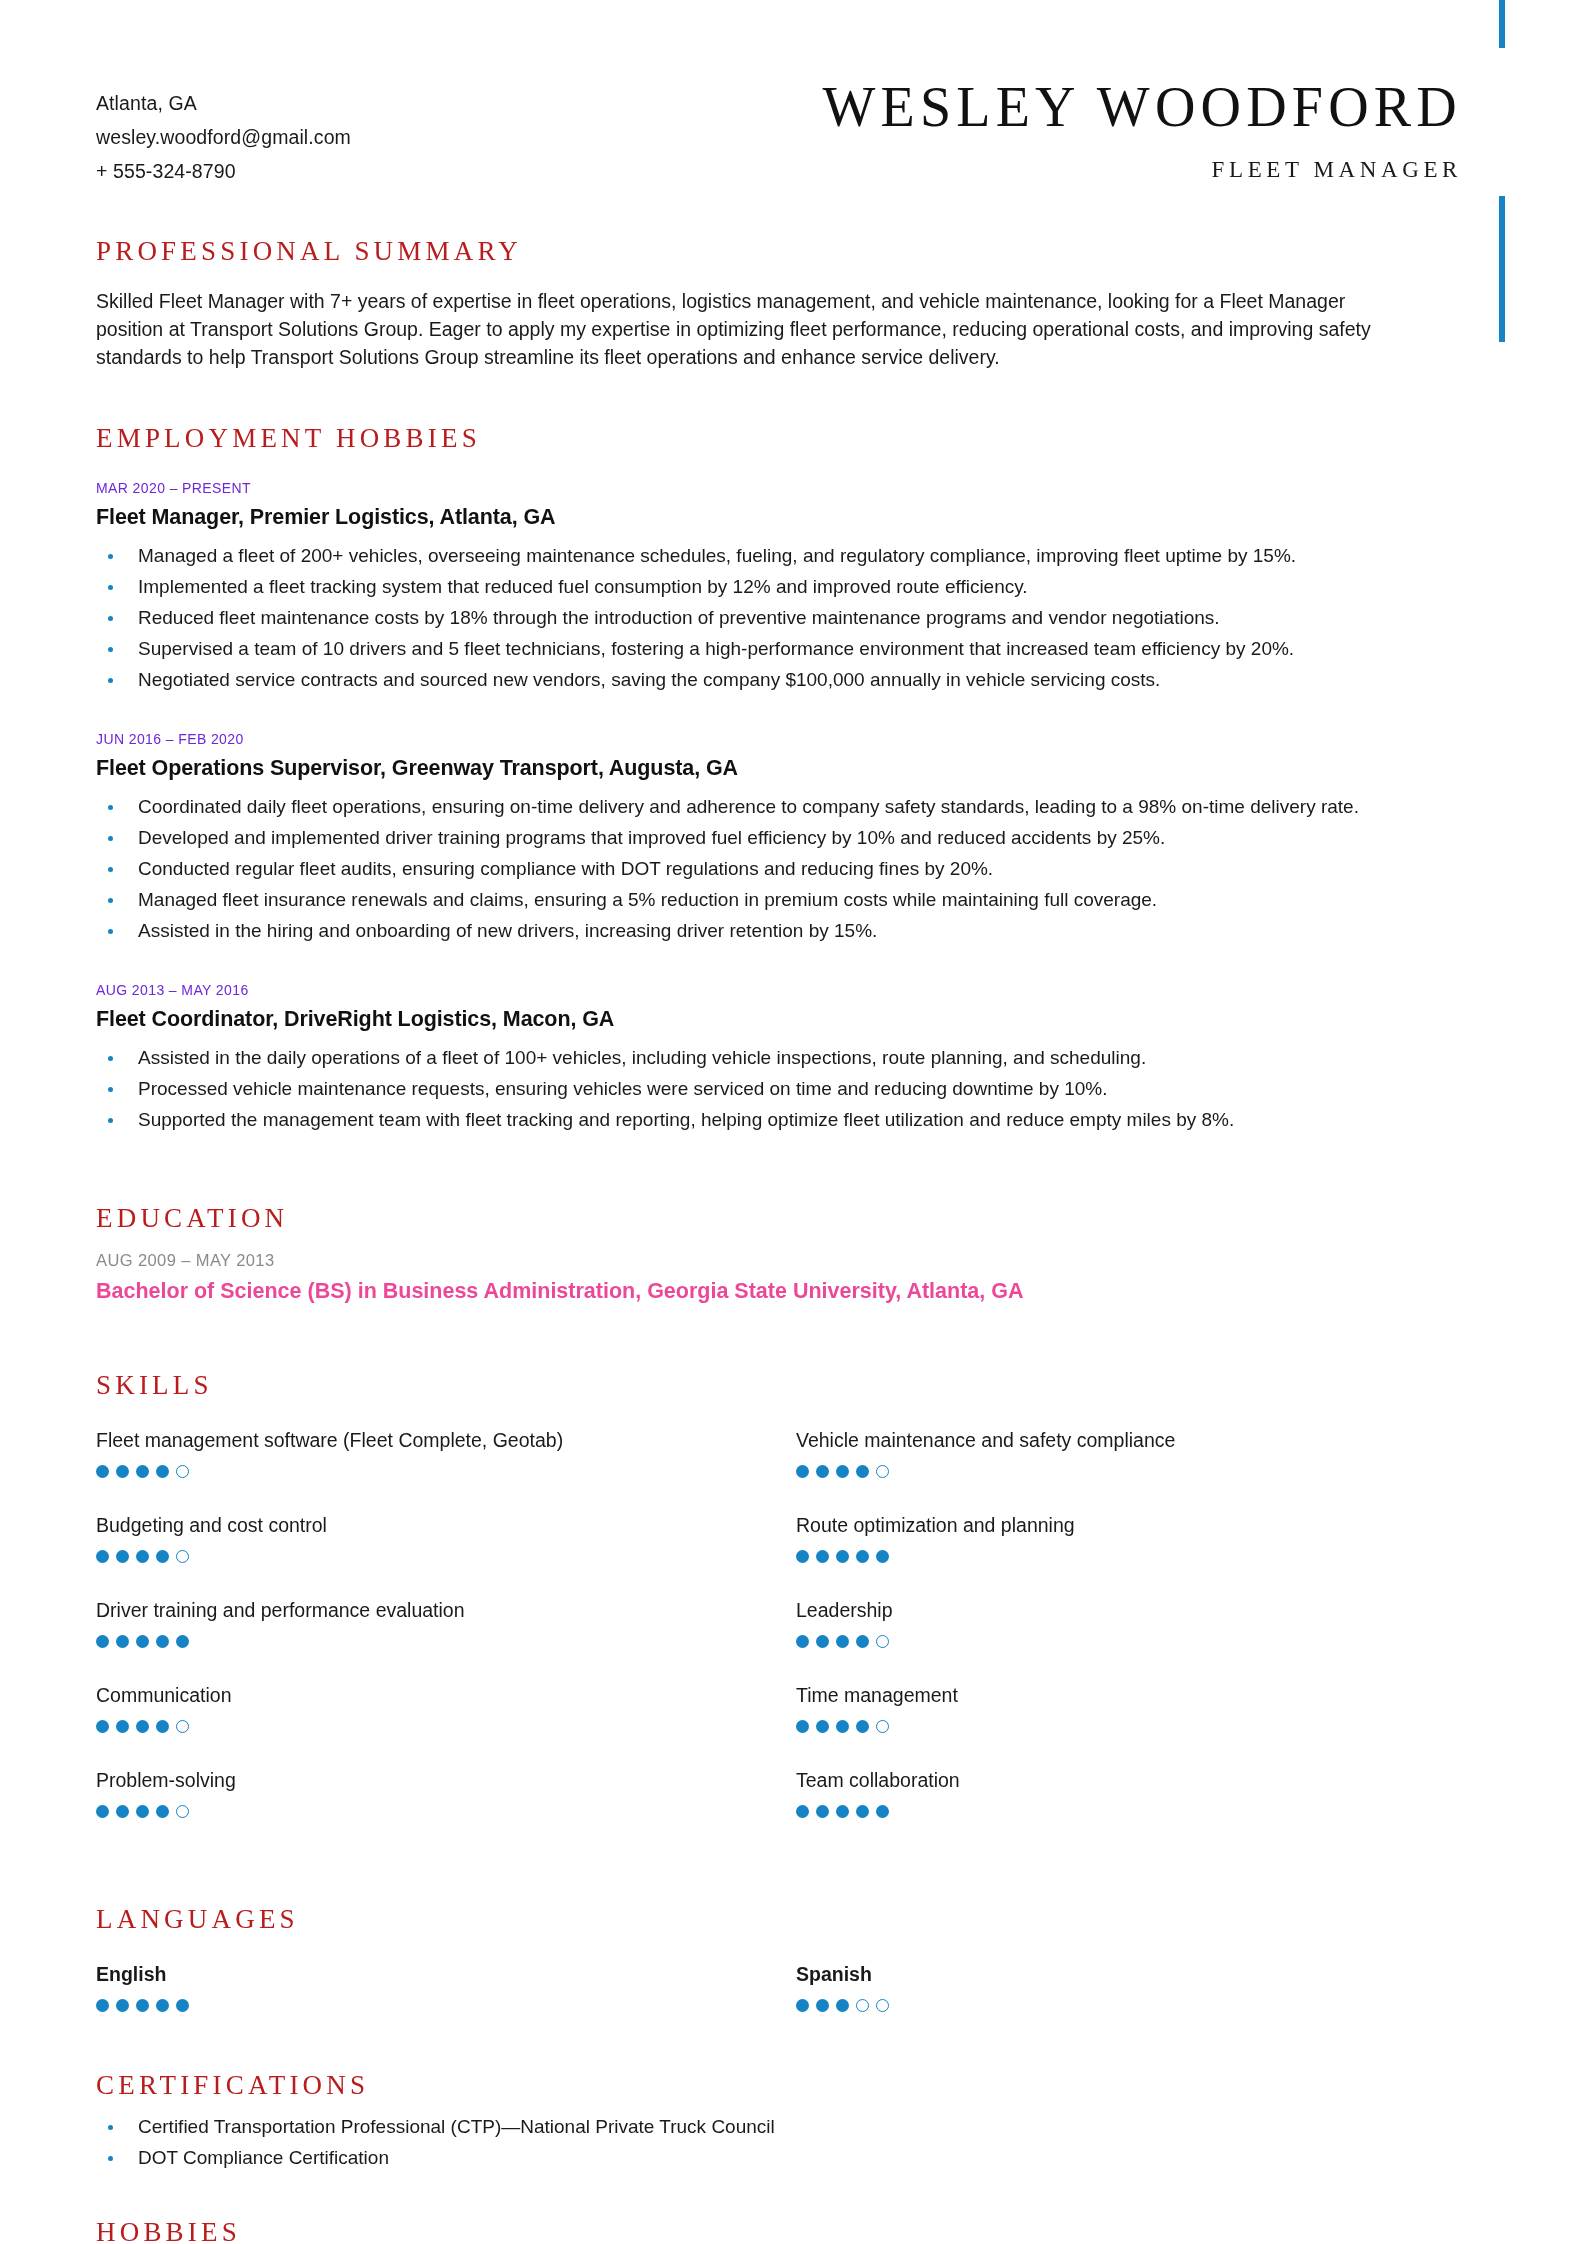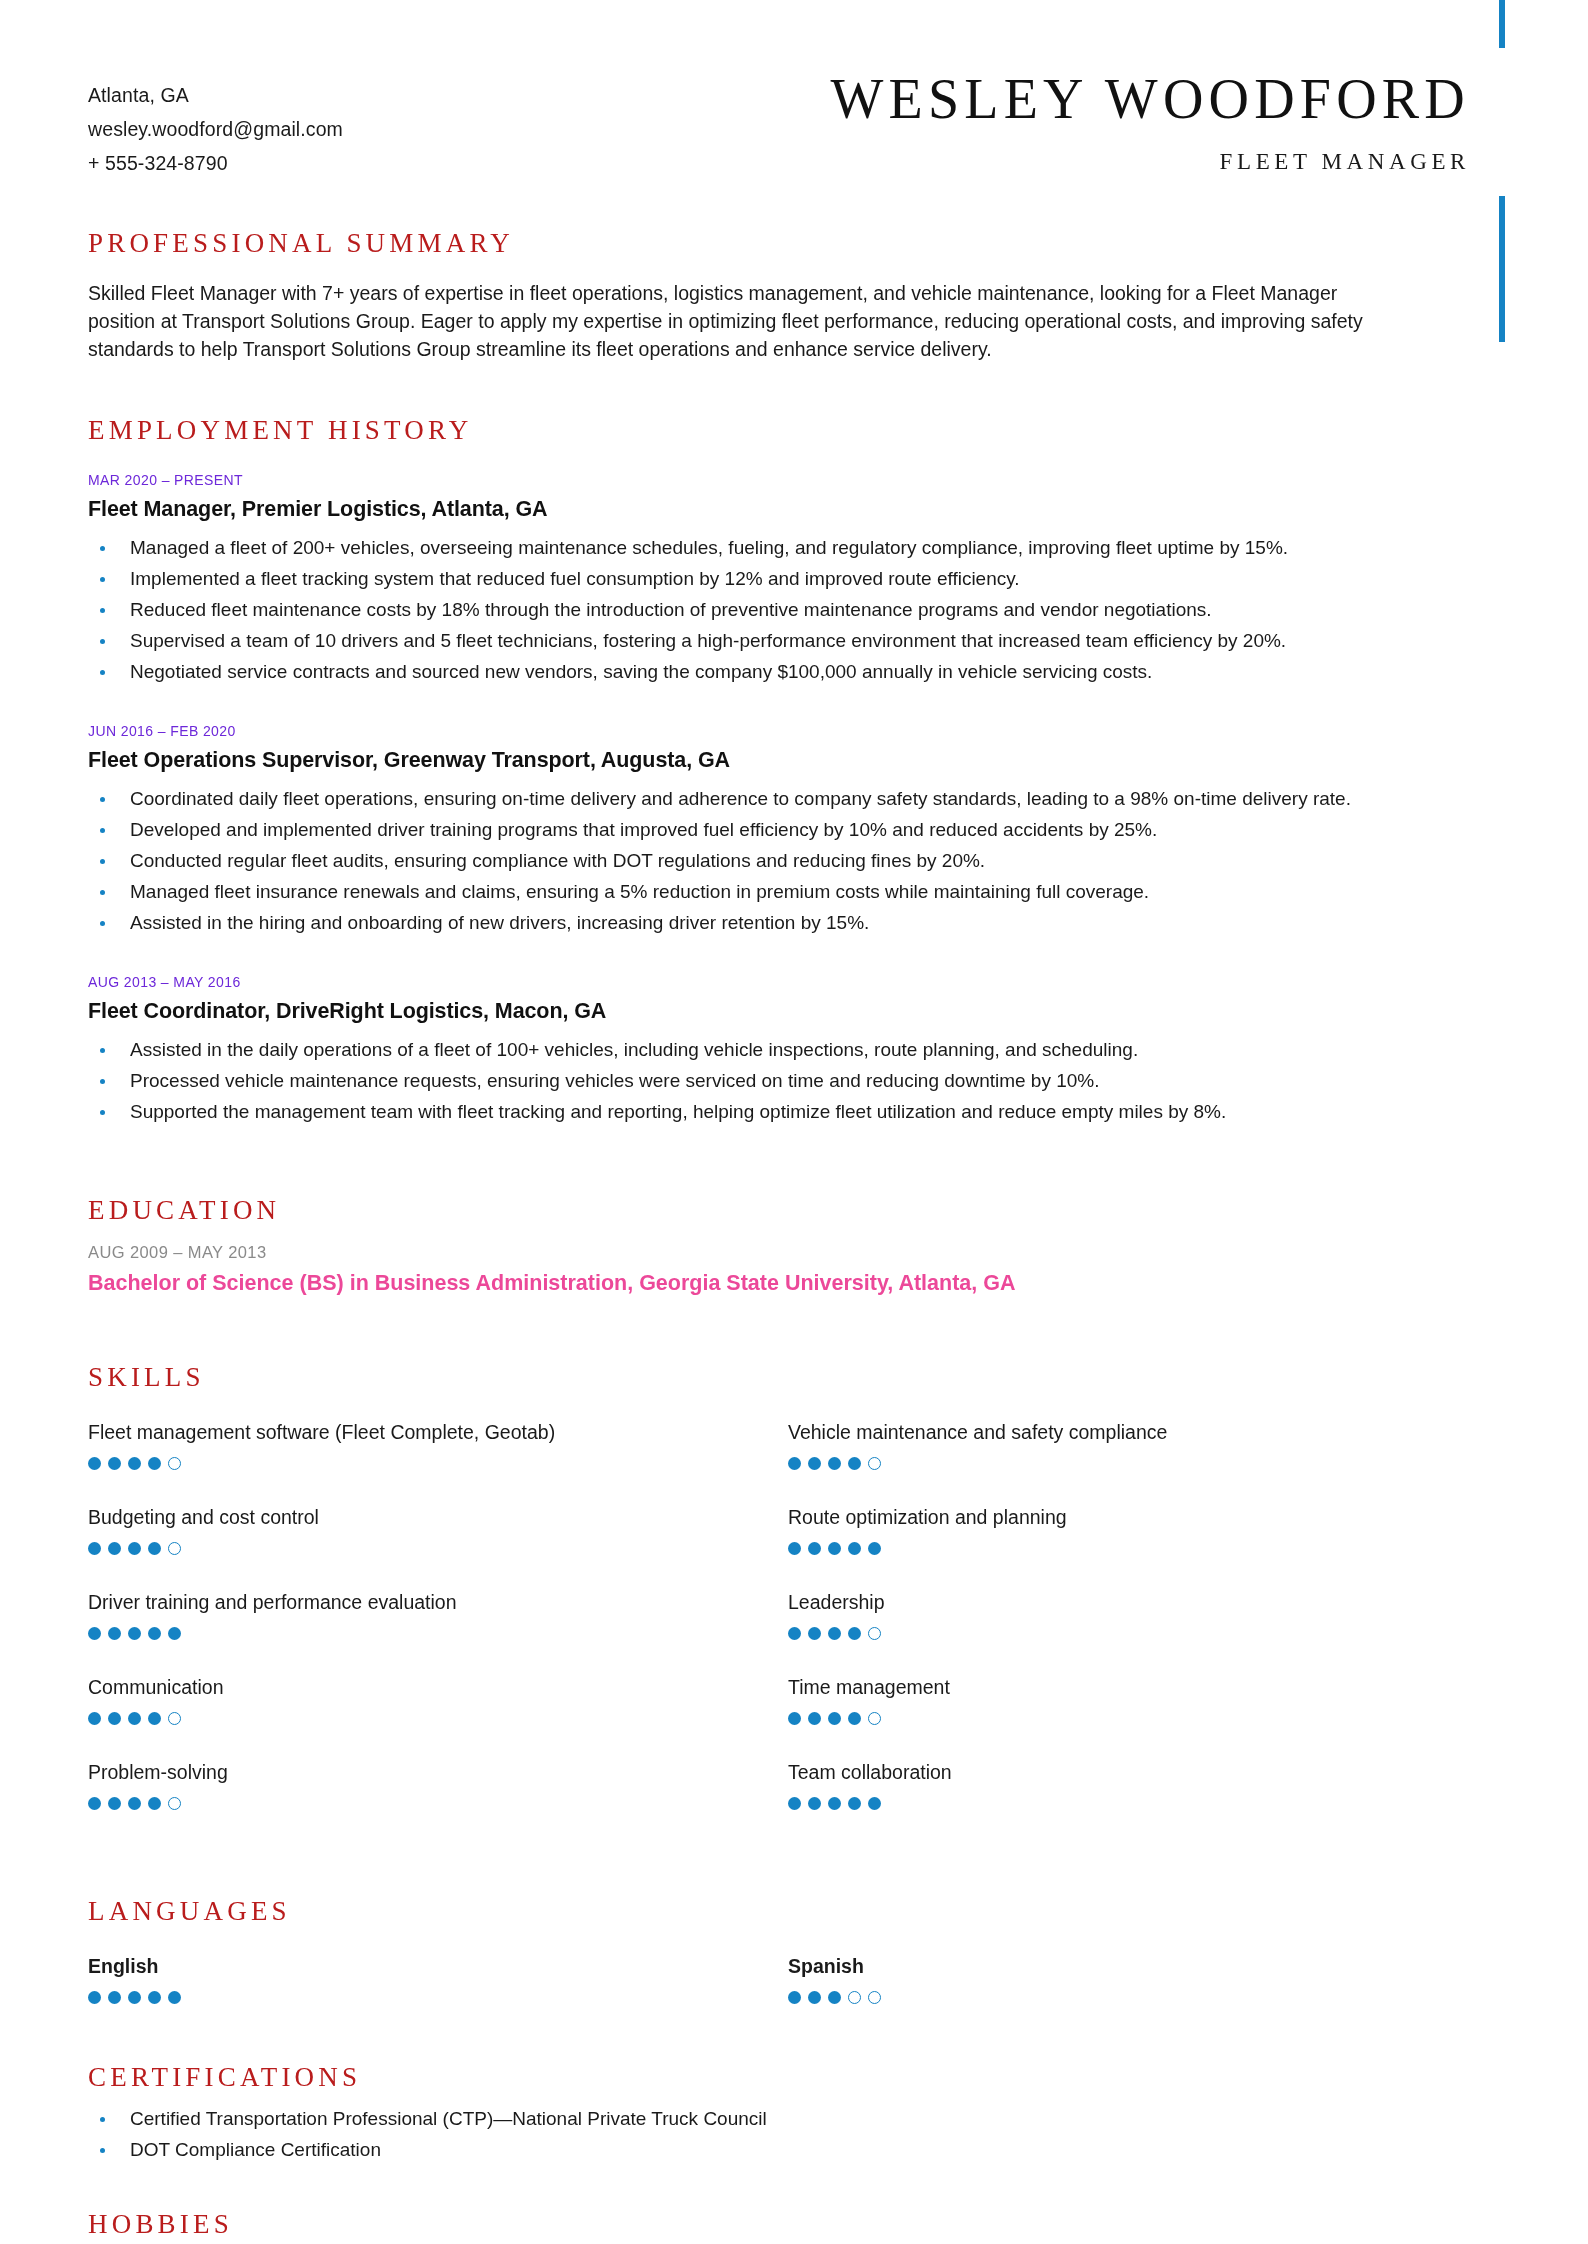--- a/index.html
+++ b/index.html
@@ -14,21 +14,21 @@
     font-family: "Liberation Sans", sans-serif;
     color: #1a1a1a;
     position: relative;
     overflow: hidden;
   }
 
   .page {
     position: relative;
     width: 1588px;
     height: 2244px;
-    padding: 0;
+    padding: 8px;
     border-radius: 25px;
   }
 
   
   .accent-bar {
     position: absolute;
     background: #1583c4;
     width: 6px;
   }
   .accent-bar.top    { right: 83px; top: 0px;   height: 48px; }
@@ -219,21 +219,21 @@
   </div>
 
   <div class="content">
 
     <div class="section sec-summary">
       <div class="section-title">PROFESSIONAL SUMMARY</div>
       <div class="summary-text">Skilled Fleet Manager with 7+ years of expertise in fleet operations, logistics management, and vehicle maintenance, looking for a Fleet Manager position at Transport Solutions Group. Eager to apply my expertise in optimizing fleet performance, reducing operational costs, and improving safety standards to help Transport Solutions Group streamline its fleet operations and enhance service delivery.</div>
     </div>
 
     <div class="section sec-employment">
-      <div class="section-title">EMPLOYMENT HISTORY</div>
+      <div class="section-title">EMPLOYMENT HOBBIES</div>
       <div id="employment-list">
           <div class="job">
             <div class="job-date">MAR 2020 – PRESENT</div>
             <div class="job-heading">Fleet Manager, Premier Logistics, Atlanta, GA</div>
             <ul class="bullets">
               <li>Managed a fleet of 200+ vehicles, overseeing maintenance schedules, fueling, and regulatory compliance, improving fleet uptime by 15%.</li>
               <li>Implemented a fleet tracking system that reduced fuel consumption by 12% and improved route efficiency.</li>
               <li>Reduced fleet maintenance costs by 18% through the introduction of preventive maintenance programs and vendor negotiations.</li>
               <li>Supervised a team of 10 drivers and 5 fleet technicians, fostering a high-performance environment that increased team efficiency by 20%.</li>
               <li>Negotiated service contracts and sourced new vendors, saving the company $100,000 annually in vehicle servicing costs.</li>

